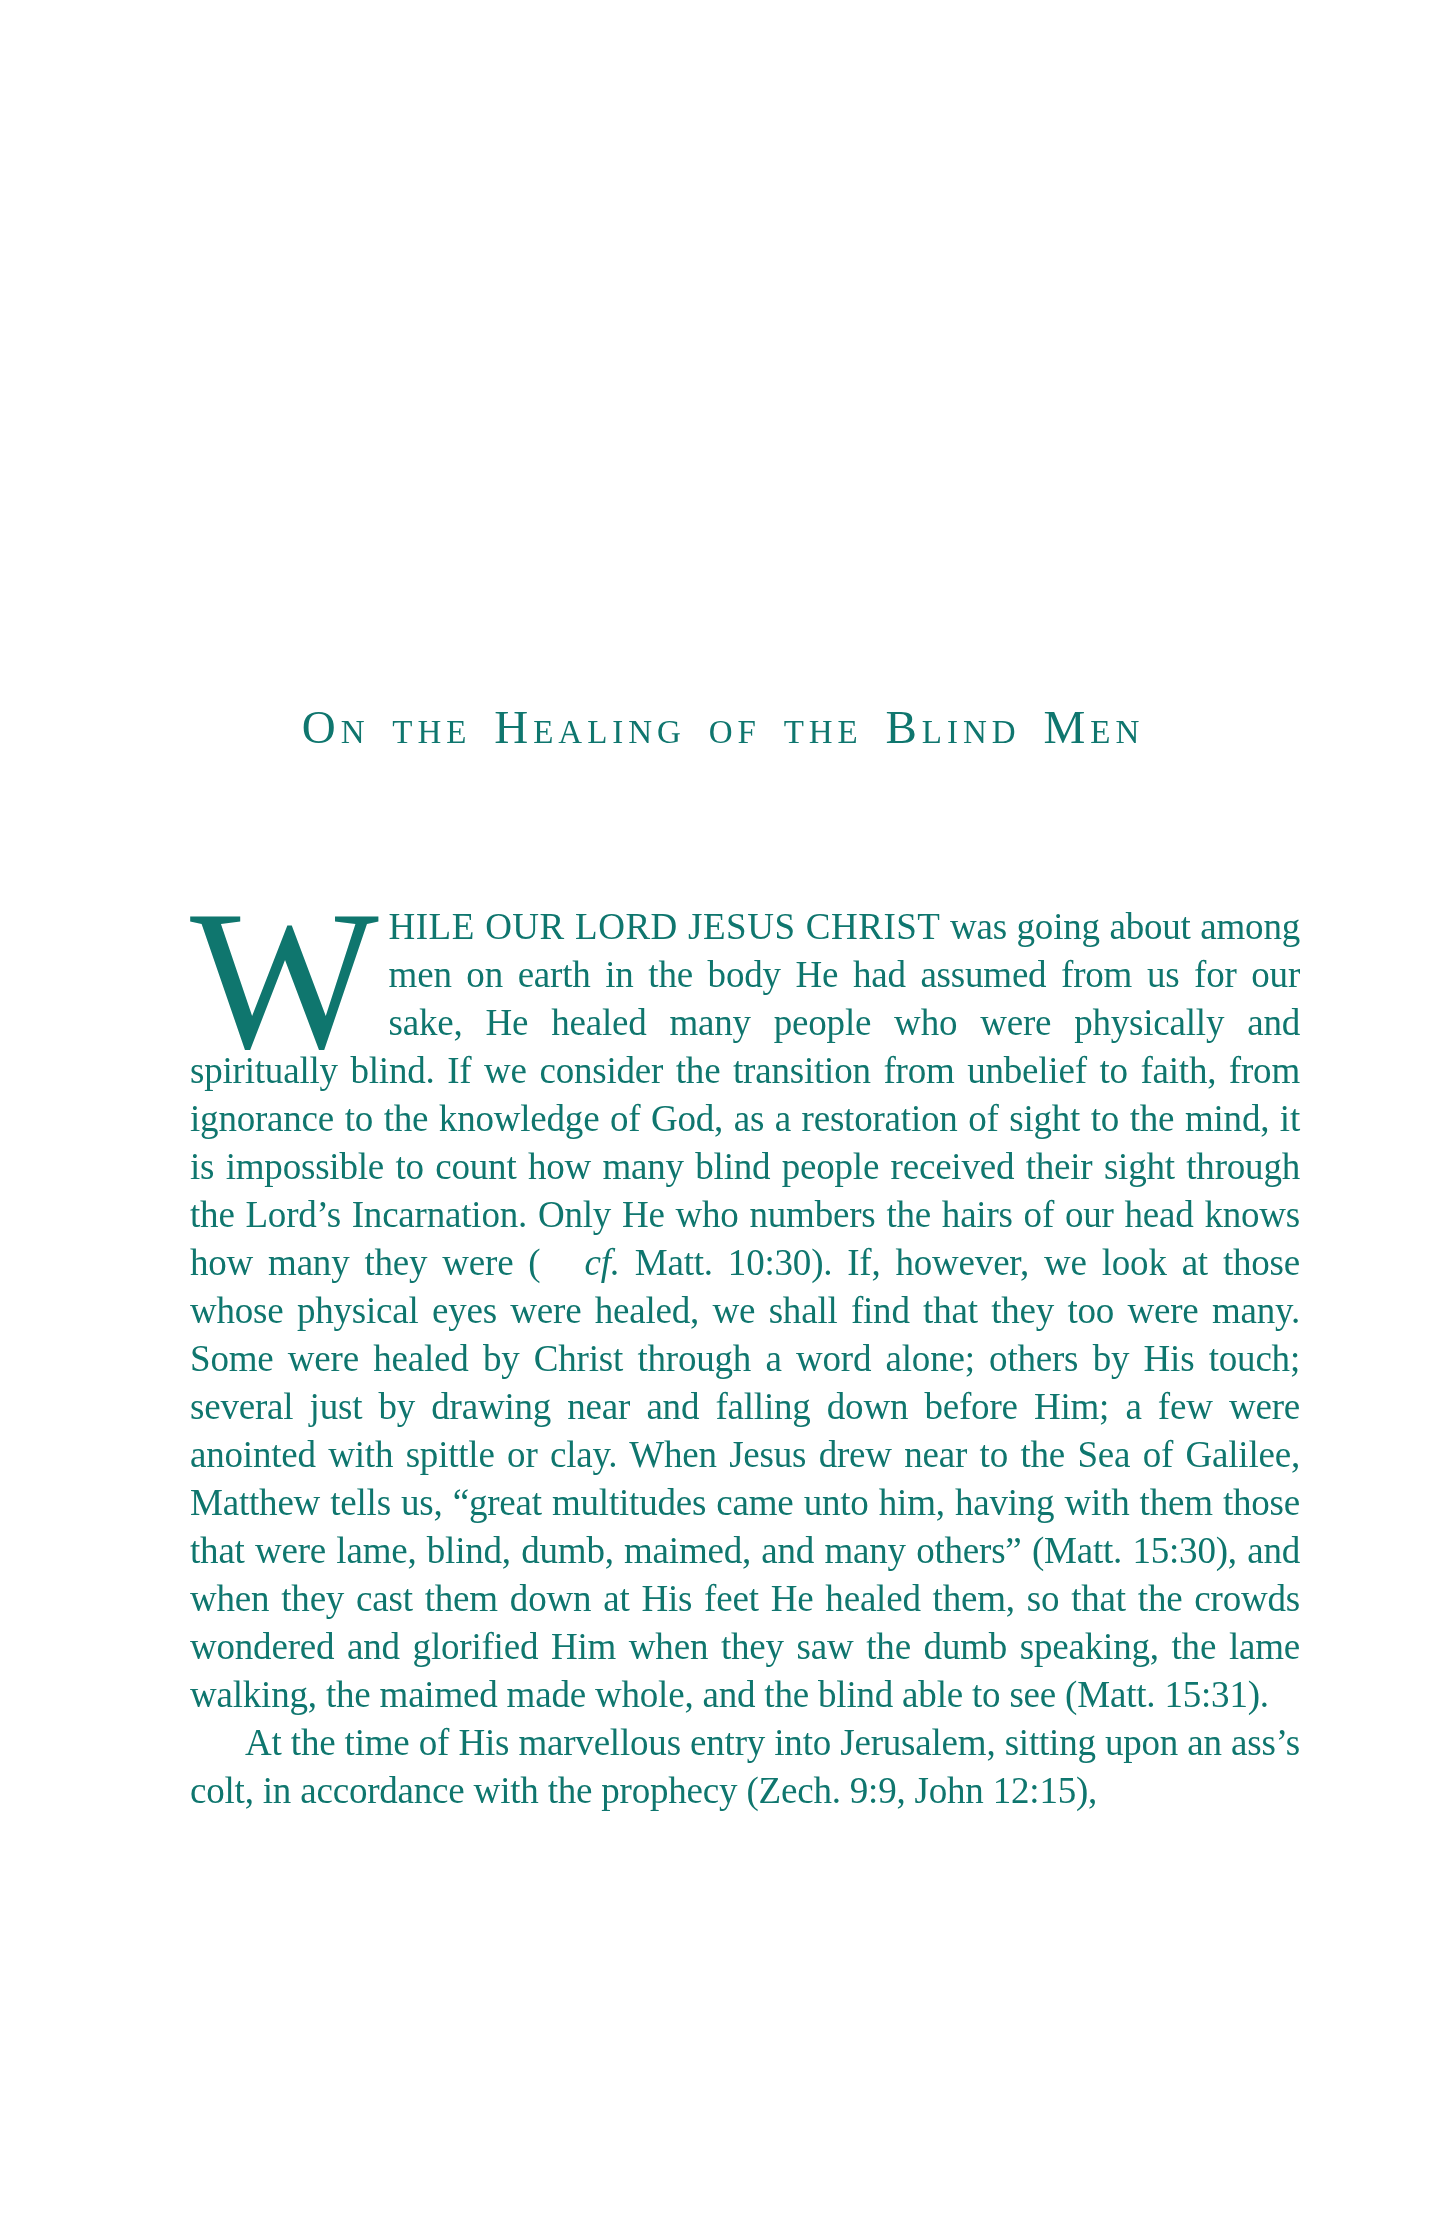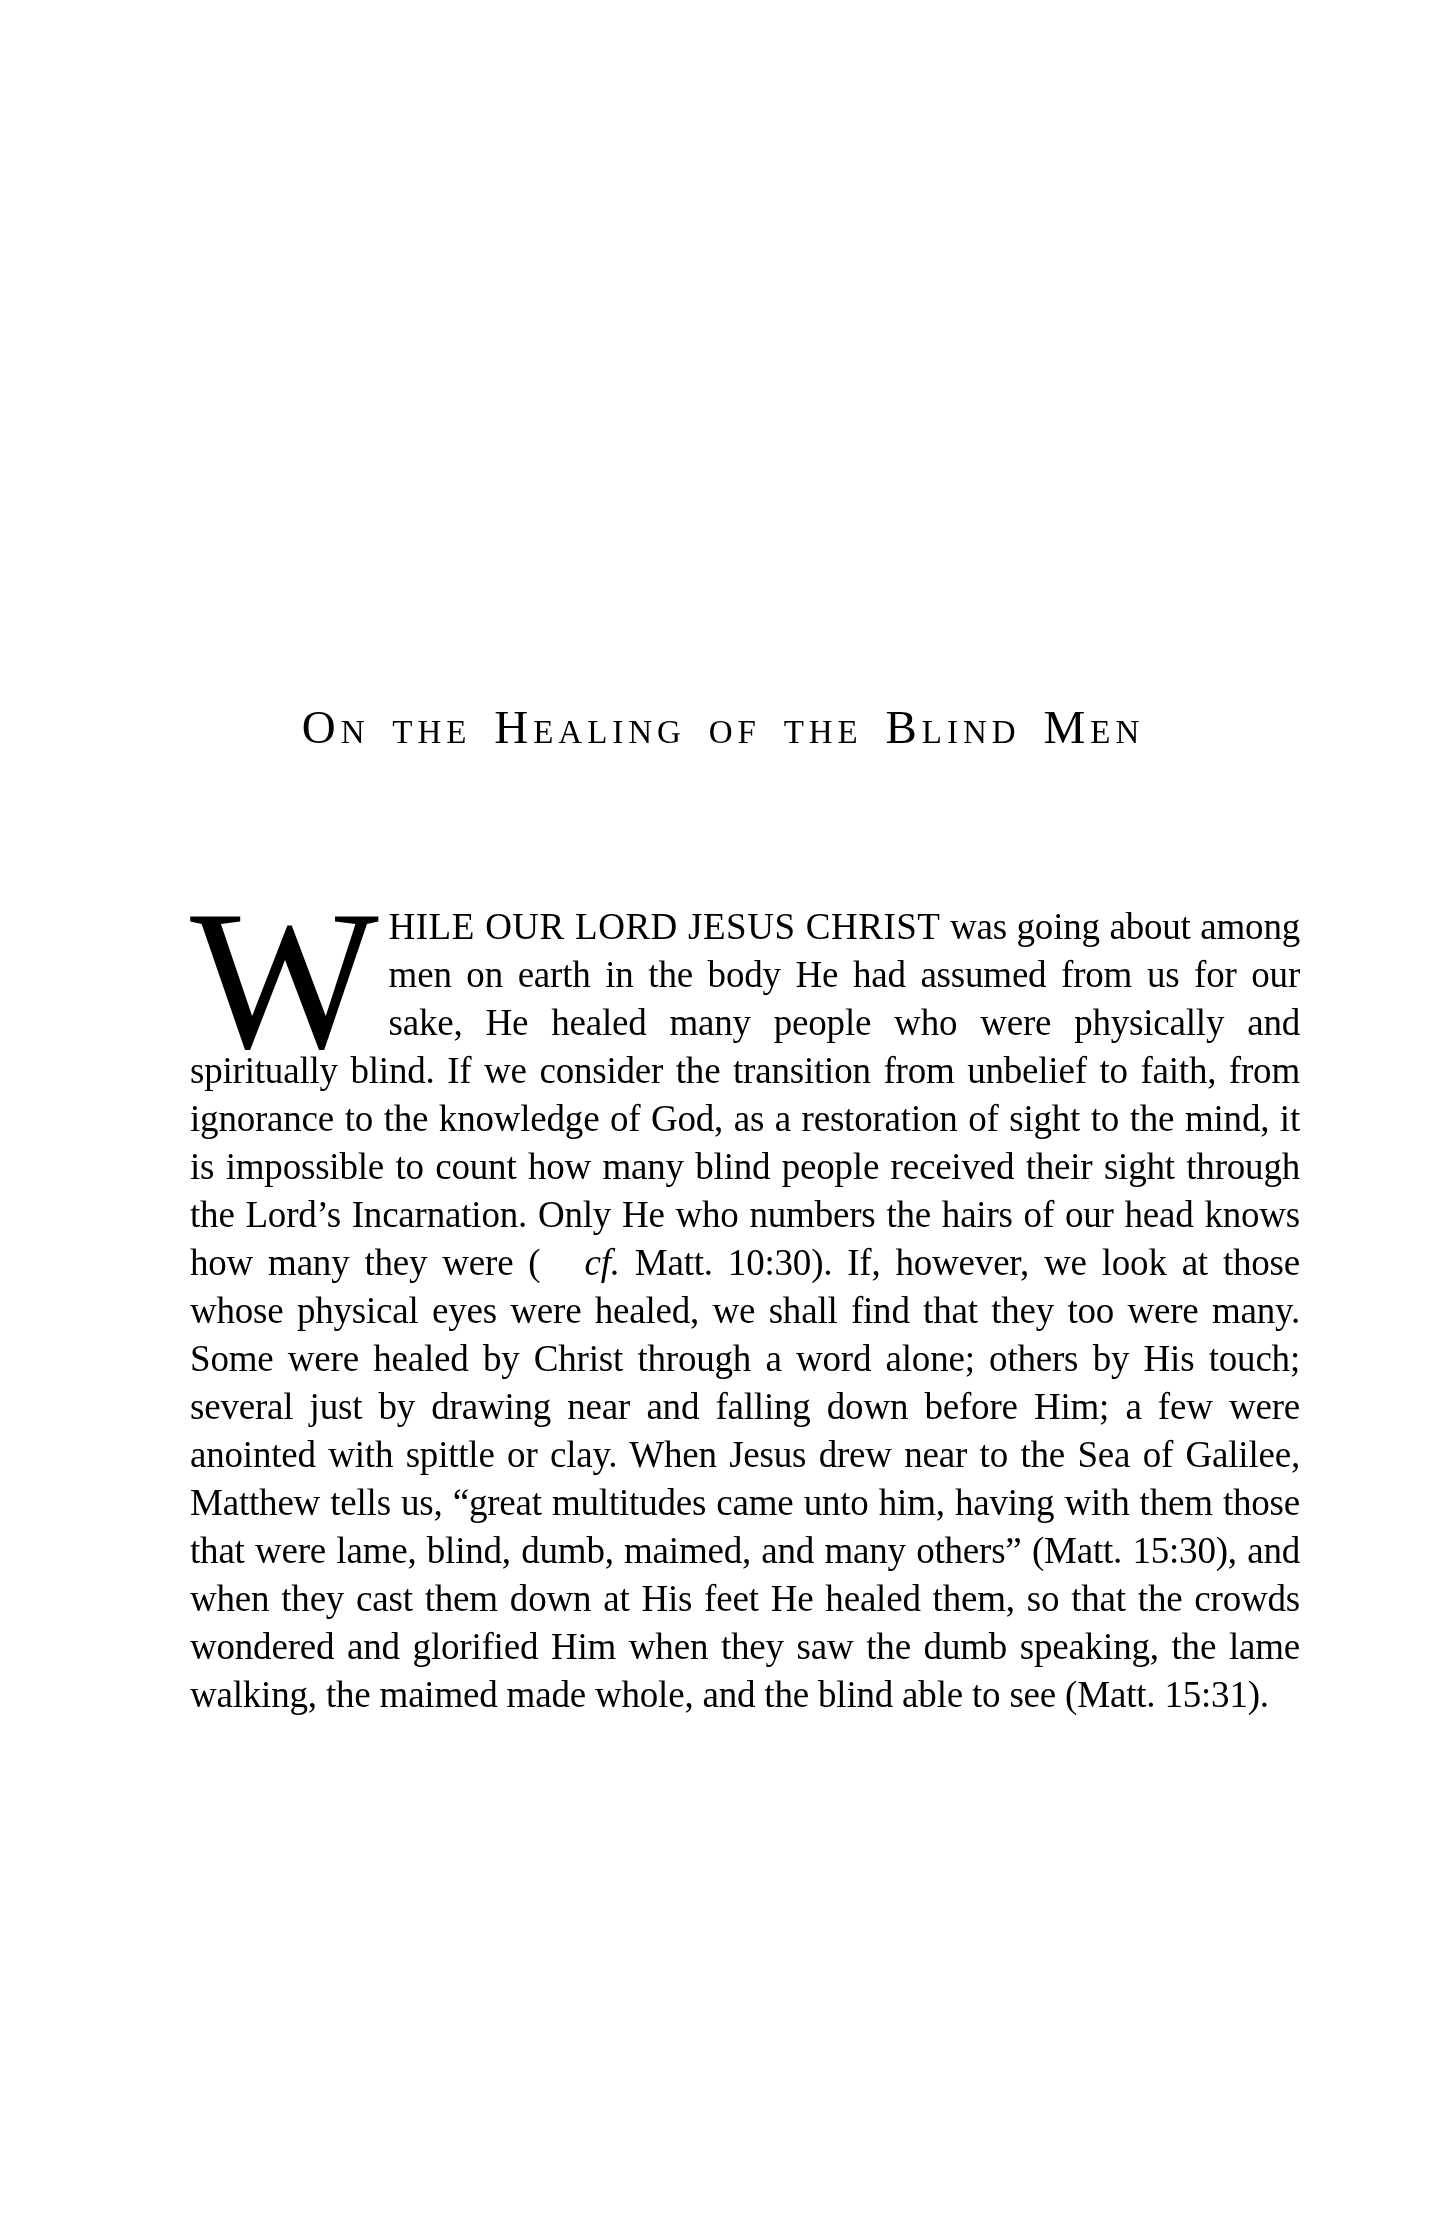--- a/index.html
+++ b/index.html
@@ -58,18 +58,19 @@
     letter-spacing: 0.5px;
   }
   .seg-italic {
     font-style: italic;
     margin-left: 44px;
   }
 </style>
 </head>
 <body>
 
-<div class="page" style="color: #000000; background: rgb(255, 255, 255);">
+<div class="page" style="color: #0f766e; background: rgb(255, 255, 255);">
   <h1 class="chapter-title">On the Healing of the Blind Men</h1>
   <div class="body-text" id="body-text">
       <p class="para"><span class="dropcap">W</span><span class="seg-caps">HILE OUR LORD JESUS CHRIST</span><span class="seg-normal"> was going about among men on earth in the body He had assumed from us for our sake, He healed many people who were physically and spiritually blind. If we consider the transition from unbelief to faith, from ignorance to the knowledge of God, as a restoration of sight to the mind, it is impossible to count how many blind people received their sight through the Lord’s Incarnation. Only He who numbers the hairs of our head knows how many they were (</span><span class="seg-italic">cf.</span><span class="seg-normal"> Matt. 10:30). If, however, we look at those whose physical eyes were healed, we shall find that they too were many. Some were healed by Christ through a word alone; others by His touch; several just by drawing near and falling down before Him; a few were anointed with spittle or clay. When Jesus drew near to the Sea of Galilee, Matthew tells us, “great multitudes came unto him, having with them those that were lame, blind, dumb, maimed, and many others” (Matt. 15:30), and when they cast them down at His feet He healed them, so that the crowds wondered and glorified Him when they saw the dumb speaking, the lame walking, the maimed made whole, and the blind able to see (Matt. 15:31).</span></p>
+      <p class="para indented"><span class="seg-normal">At the time of His marvellous entry into Jerusalem, sitting upon an ass’s colt, in accordance with the prophecy (Zech. 9:9, John 12:15),</span></p>
     </div>
 </div>
 
 </body></html>

